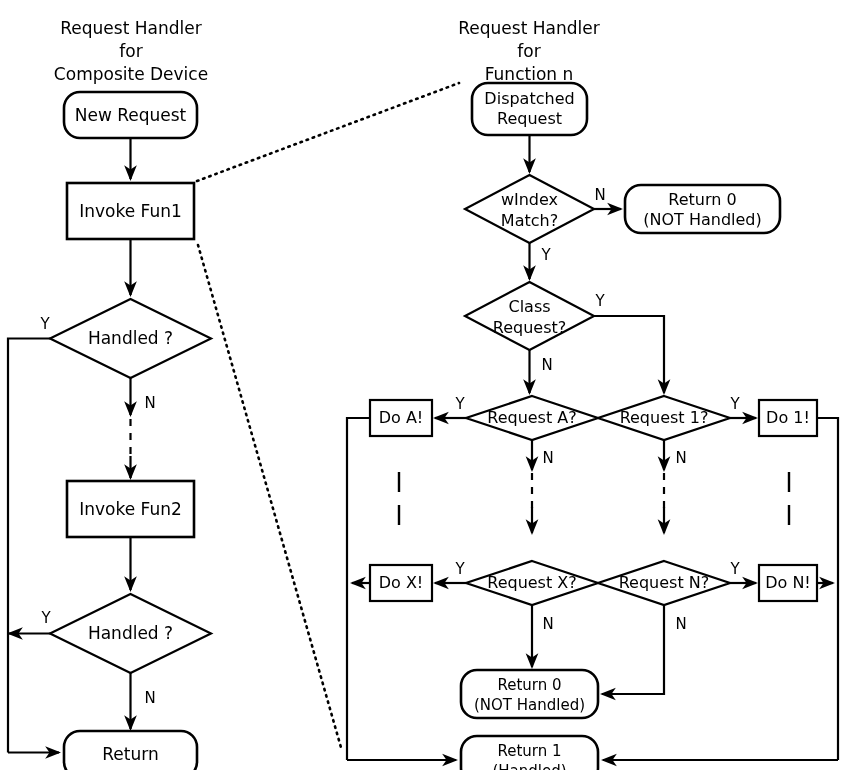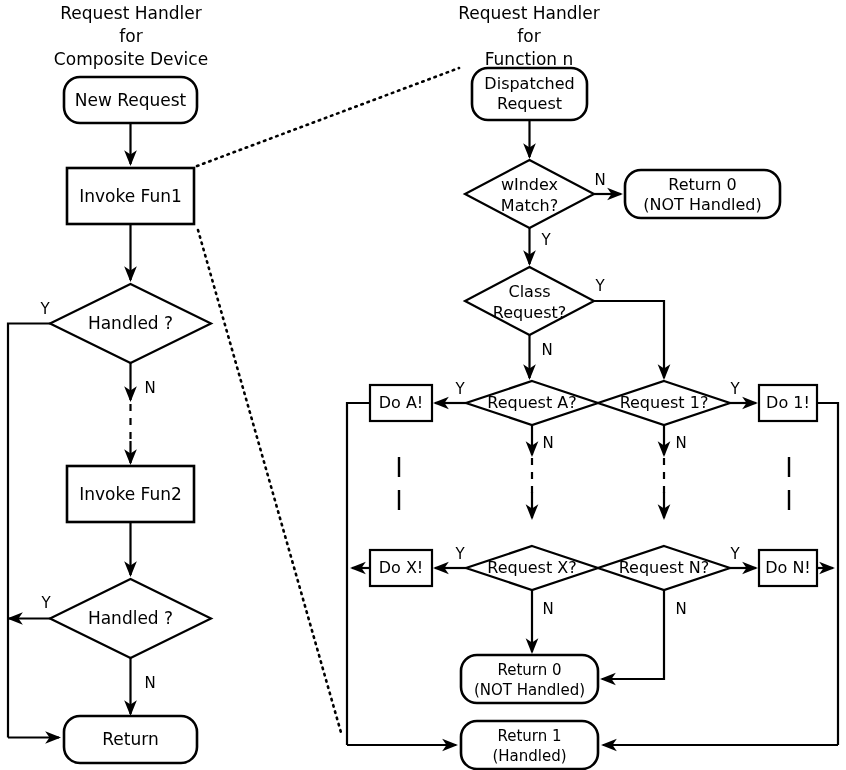--- a/index.html
+++ b/index.html
@@ -1,18 +1,18 @@
 <!DOCTYPE html>
 <html><head>
 <meta charset="utf-8">
 <style>
   html,body{margin:0;padding:0;background:#ffffff;}
   body{width:846px;height:770px;overflow:hidden;
        font-family:"DejaVu Sans","Liberation Sans",sans-serif;}
-  #canvas{position:relative;width:846px;height:596px;}
+  #canvas{position:relative;width:846px;height:596px;margin-top:15px;}
   svg{display:block;}
   .shape{fill:#ffffff;stroke:#000000;}
   .rrect{stroke-width:2.6;}
   .rect{stroke-width:2.6;}
   .rect-sm{stroke-width:2.2;}
   .diamond{stroke-width:2.2;fill:none;}
   .lbl{font-family:"DejaVu Sans","Liberation Sans",sans-serif;
        fill:#000;text-anchor:middle;dominant-baseline:middle;}
   .t17{font-size:17px;}
   .t16{font-size:16px;}

